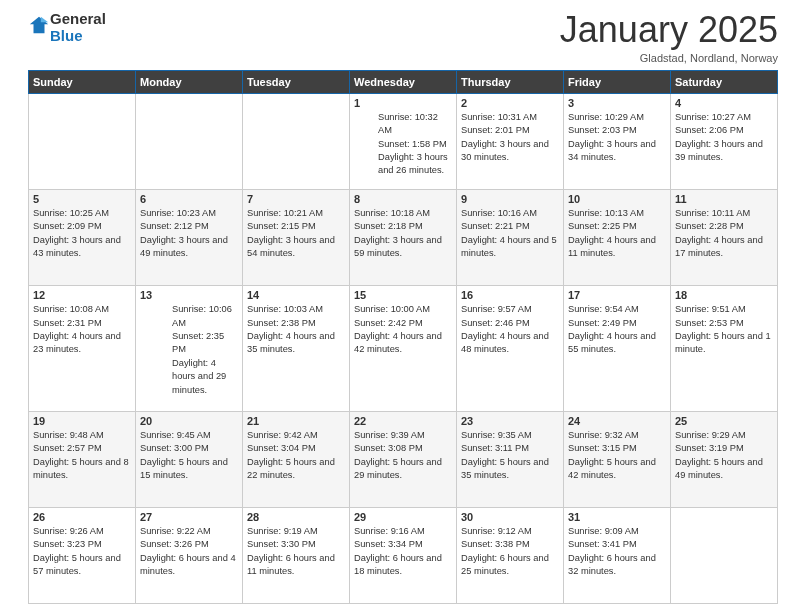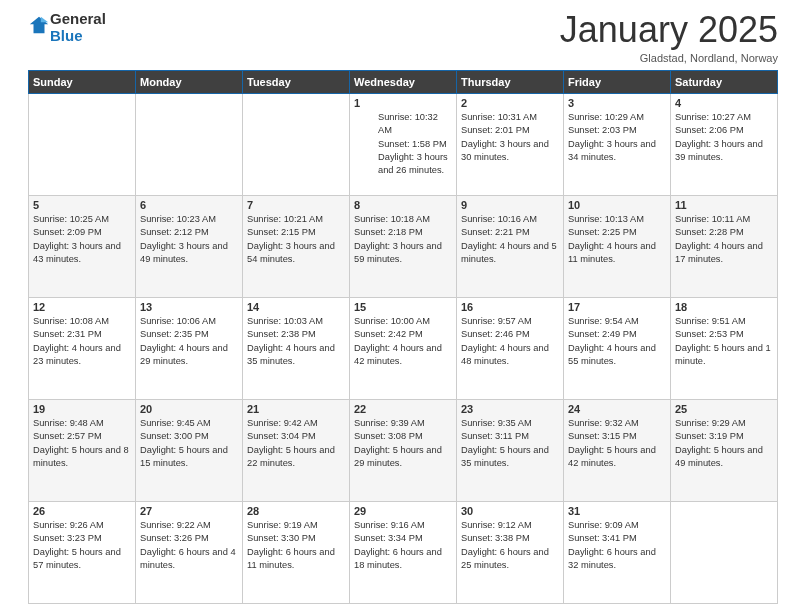--- a/index.html
+++ b/index.html
@@ -201,21 +201,21 @@
         </tr>
         <tr>
           <td>
             <span class="day-num">12</span>
             <div class="day-info" style="white-space: pre-line;">Sunrise: 10:08 AM
 Sunset: 2:31 PM
 Daylight: 4 hours and 23 minutes.</div>
           </td>
           <td>
             <span class="day-num">13</span>
-            <div class="day-info" style="white-space: pre-line;">Sunrise: 10:06 AM
+            <div class="day-info" style="white-space: pre-line; margin-left: 32px;">Sunrise: 10:06 AM
 Sunset: 2:35 PM
 Daylight: 4 hours and 29 minutes.</div>
           </td>
           <td>
             <span class="day-num">14</span>
             <div class="day-info" style="white-space: pre-line;">Sunrise: 10:03 AM
 Sunset: 2:38 PM
 Daylight: 4 hours and 35 minutes.</div>
           </td>
           <td>

